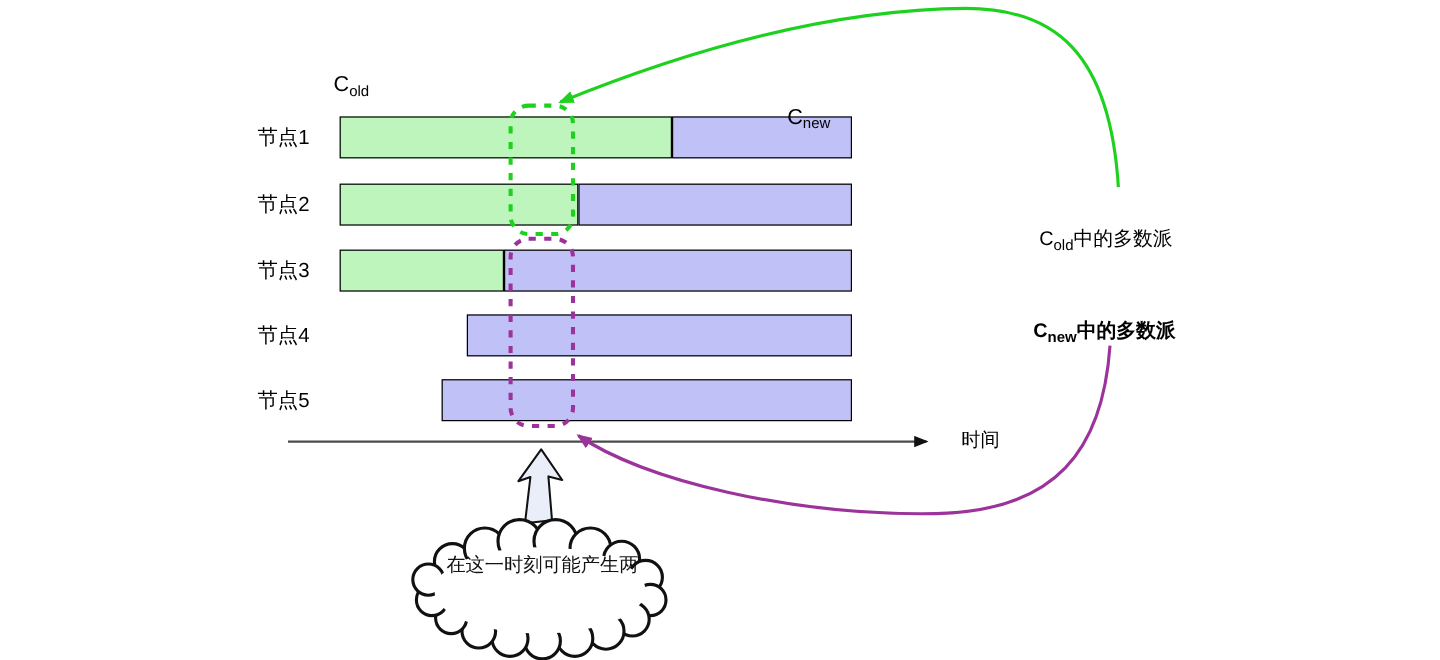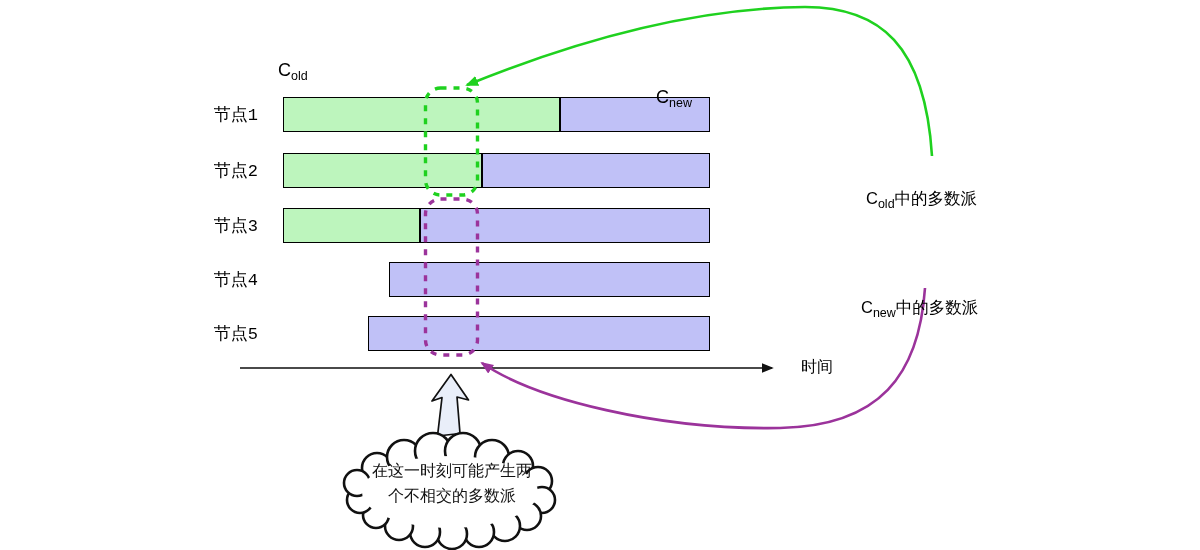--- a/index.html
+++ b/index.html
@@ -1,20 +1,20 @@
 <!DOCTYPE html>
 <html><head>
 <meta charset="utf-8">
 <style>
   html,body{margin:0;padding:0;background:#ffffff;}
   body{font-family:"Liberation Sans","DejaVu Sans",sans-serif;}
   #canvas{position:relative;width:1200px;height:550px;overflow:hidden;background:#fff;}
 
   
-  #rows{position:absolute;inset:0;z-index:1;font-family:Liberation Mono, monospace;}
+  #rows{position:absolute;inset:0;z-index:1;}
   #overlay-svg{position:absolute;left:0;top:0;z-index:2;}
   #texts{position:absolute;inset:0;z-index:3;pointer-events:none;padding-left:25px;}
 
   .node-label{
     position:absolute;left:168px;width:90px;text-align:right;
     transform:translateY(-52%);font-size:17px;color:#000;white-space:nowrap;
   }
   .bar-row{position:absolute;left:283px;width:427px;}
   .bar-seg{
     position:absolute;top:0;height:100%;
@@ -105,18 +105,17 @@
 
   <div id="texts">
     <div class="cfg-title" style="left:278px;top:60px;"><span>C</span><span class="sub">old</span></div>
 
     <div class="cfg-title" style="left:656px;top:53px;margin-top:34px;"><span>C</span><span class="sub">new</span></div>
 
     <div class="axis-label" style="left:801px;top:357px;">时间</div>
 
     <div class="majority-label" style="left:866px;top:164px;"><span>C</span><span class="sub">old</span><span>中的多数派</span></div>
 
-    <div class="majority-label" style="left:861px;top:273px;"><span>C</span><span class="sub">new</span><span>中的多数派</span></div>
+    <div class="majority-label" style="left:861px;top:241px;font-weight:bold;"><span>C</span><span class="sub">new</span><span>中的多数派</span></div>
 
     <div class="cloud-line" style="left:342px;top:461px;">在这一时刻可能产生两</div>
-    <div class="cloud-line" style="left:342px;top:486px;">个不相交的多数派</div>
   </div>
 </div>
 
 </body></html>

